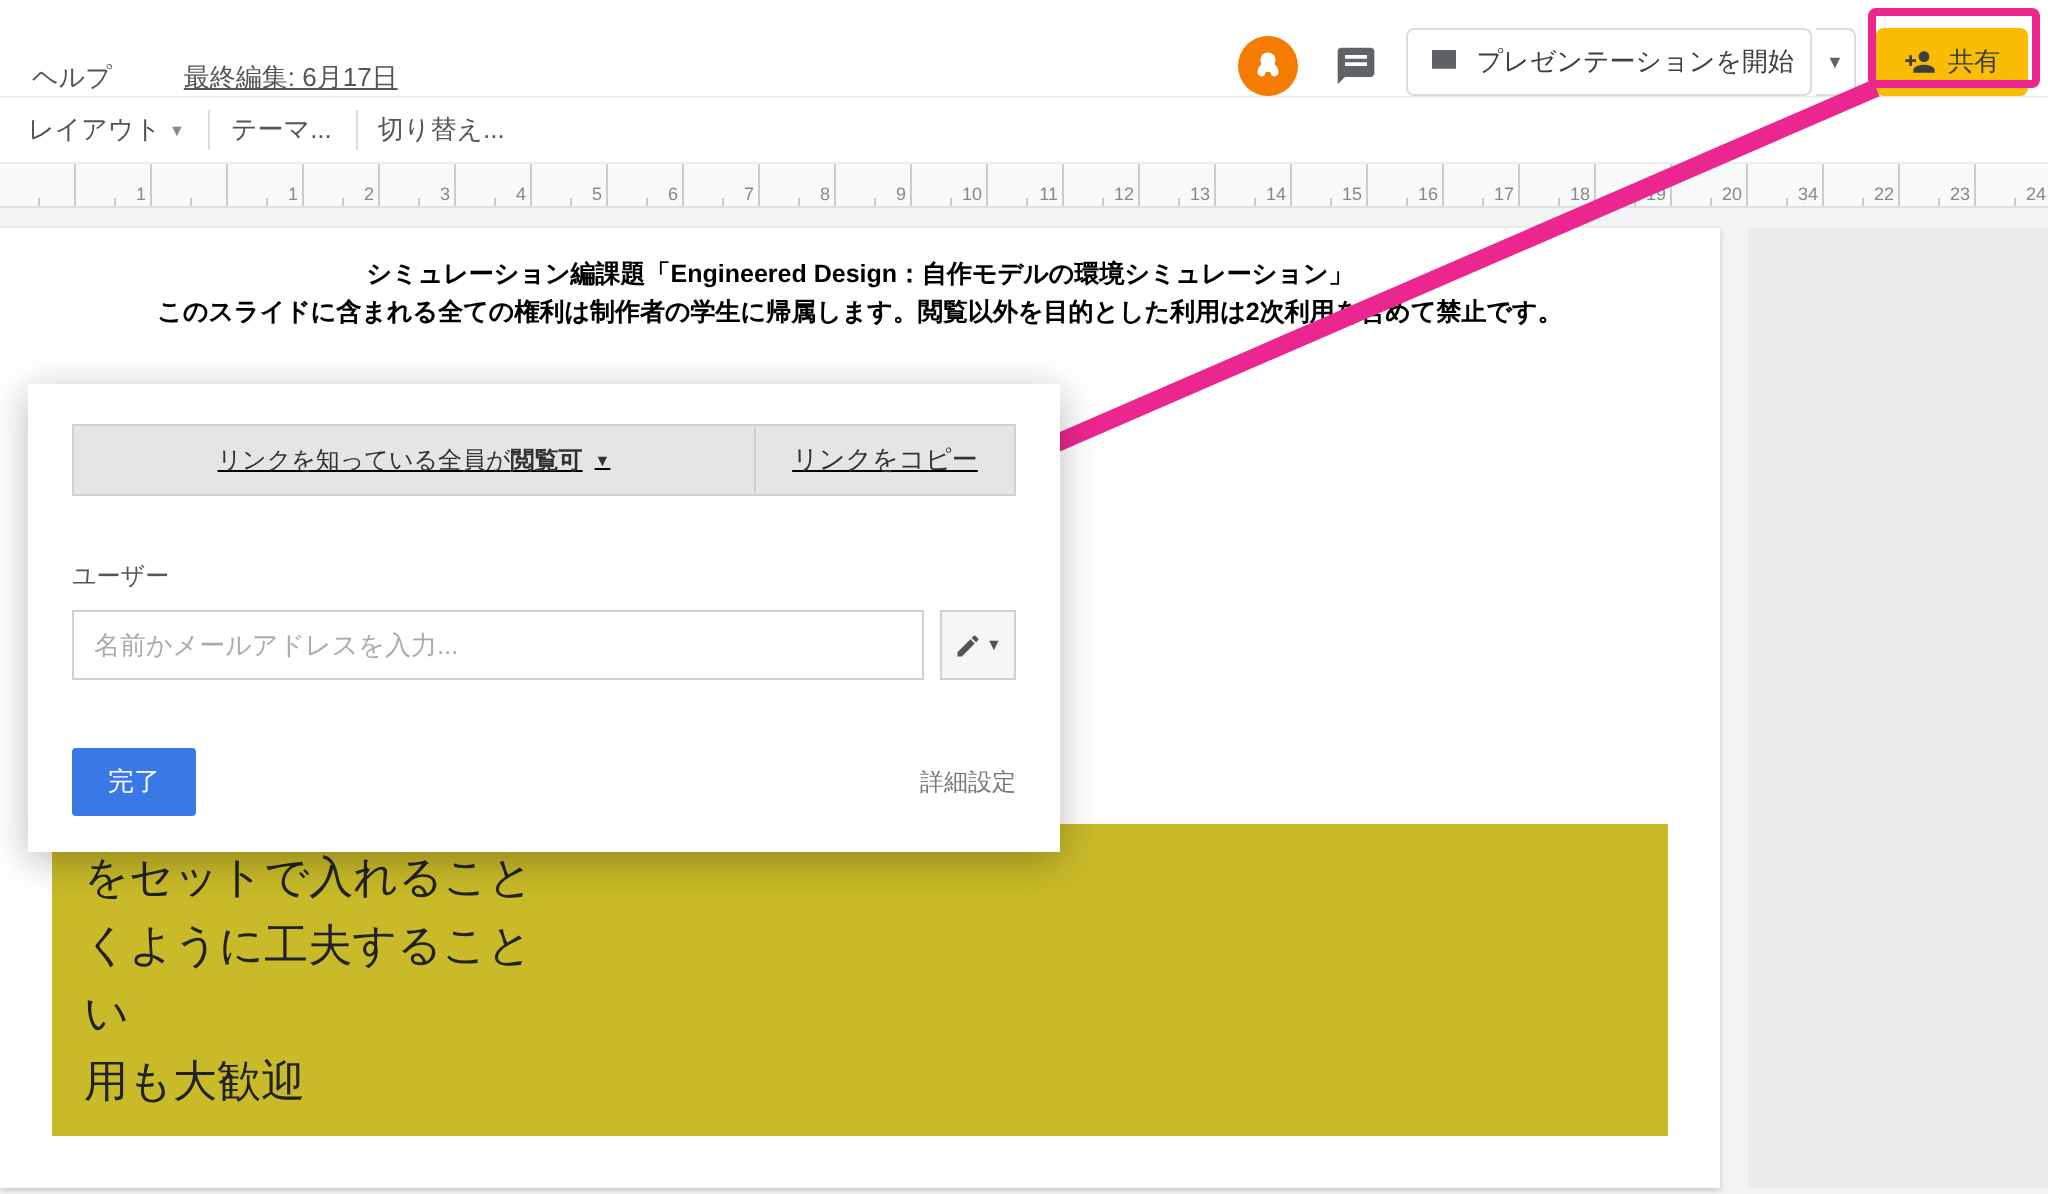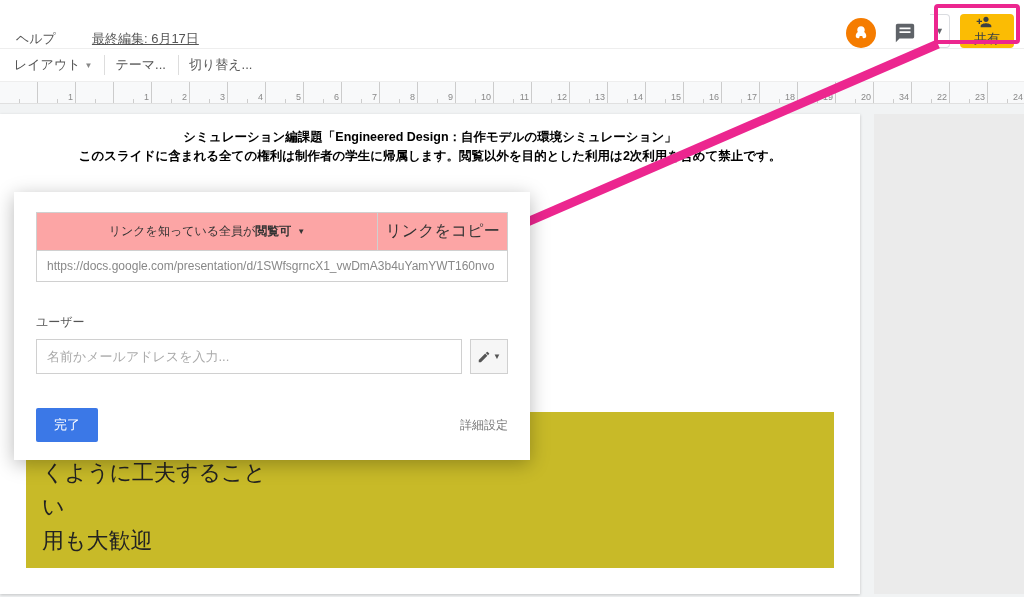--- a/index.html
+++ b/index.html
@@ -9,21 +9,21 @@
     .topbar { display:flex; align-items:flex-end; height:48px; padding:0 10px 0 16px; }
     .help { font-size:13px; color:#555; margin-right:18px; }
     .lastedit { font-size:13px; color:#555; text-decoration:underline;margin-left:18px; }
     .topbar-spacer { flex:1; }
     .avatar { width:30px; height:30px; border-radius:50%; background:#f57c00; display:flex; align-items:center; justify-content:center; margin-right:14px; }
     .avatar svg { width:18px; height:18px; fill:#fff; }
     .comments-ic { width:30px; height:30px; display:flex; align-items:center; justify-content:center; margin-right:10px; fill:#5f6368; }
     .present-btn { border:1px solid #dadce0; background:#fff; border-radius:4px; height:34px; padding:0 8px 0 10px; display:flex; align-items:center; font-size:13px; color:#3c4043; margin-right:2px; }
     .present-btn .play { margin-right:8px; display:flex; align-items:center; }
     .present-dd { border:1px solid #dadce0; border-left:none; background:#fff; border-radius:0 4px 4px 0; height:34px; width:20px; display:flex; align-items:center; justify-content:center; margin-right:10px; }
-    .share-btn { background:#fbbc04; border:none; height:34px; padding:0 14px; display:flex; align-items:center; font-size:13px; color:#3c4043; border-radius:4px;flex-direction:column; }
+    .share-btn { background:#fbbc04; border:none; height:34px; padding:0 14px; display:flex; align-items:center; font-size:13px; color:#3c4043; border-radius:4px; }
     .share-btn .ic { margin-right:6px; display:flex; }
     .share-highlight { position:absolute; top:4px; right:4px; width:86px; height:40px; border:4px solid #ec268f; border-radius:4px; pointer-events:none; }
 
     
     .toolbar { height:34px; border-top:1px solid #eee; border-bottom:1px solid #eee; display:flex; align-items:center; padding-left:8px; font-size:13px; color:#555; }
     .tb-item { padding:2px 6px; margin-right:2px; display:flex; align-items:center; }
     .tb-sep { width:1px; height:20px; background:#ddd; margin:0 4px; }
     .dd-tri { margin-left:4px; font-size:8px; color:#888; }
 
     
@@ -42,25 +42,25 @@
 
     
     .arrow-svg { position:absolute; left:0; top:0; width:1024px; height:597px; pointer-events:none; z-index:50; }
     .dialog { position:absolute; left:14px; top:192px; width:516px; background:#fff; box-shadow:0 4px 18px rgba(0,0,0,0.28); z-index:60; padding:20px 22px 18px; }
     .dlg-head { display:flex; align-items:center; margin-bottom:18px; }
     .dlg-title { font-size:17px; color:#222; flex:1; }
     .dlg-linkget { font-size:12px; color:#555; margin-right:6px; }
     .green-dot { width:18px; height:18px; border-radius:50%; background:#4caf50; display:inline-block; }
     .link-on { font-size:12px; color:#555; margin-bottom:8px; }
     .link-on a { color:#1a73e8; text-decoration:none; margin-left:6px; }
-    .perm-row { display:flex; border:1px solid #d0d0d0; background:#fca5a5; }
+    .perm-row { display:flex; border:1px solid #d0d0d0; background:#e5e5e5;text-decoration:underline; }
     .perm-dd { flex:1; padding:8px 10px; font-size:12px; color:#333; display:flex; align-items:center; justify-content:center;}
     .perm-dd .bold { font-weight:700; }
     .perm-dd .tri { margin-left:6px; font-size:8px; }
-    .copy-btn { width:130px; border-left:1px solid #d0d0d0; padding:8px 0; font-size:16px; color:#333; text-align:center;}
+    .copy-btn { width:130px; border-left:1px solid #d0d0d0; padding:8px 0; font-size:13px; color:#333; text-align:center;}
     .url-box { border:1px solid #d0d0d0; border-top:none; padding:8px 10px; font-size:12px; color:#888; white-space:nowrap; overflow:hidden;}
     .users-lbl { margin-top:32px; font-size:12px; color:#555; margin-bottom:8px;}
     .user-row { display:flex; gap:8px; }
     .user-input { flex:1; border:1px solid #d0d0d0; padding:9px 10px; font-size:13px; color:#333; }
     .user-input::placeholder { color:#aaa; }
     .pencil-btn { width:38px; border:1px solid #d0d0d0; background:#f6f6f6; display:flex; align-items:center; justify-content:center;}
     .dlg-foot { display:flex; align-items:center; margin-top:34px;}
     .done-btn { background:#3b78e7; color:#fff; border:none; padding:8px 18px; font-size:13px; border-radius:2px;}
     .adv { margin-left:auto; font-size:12px; color:#777; }
   </style>
@@ -74,20 +74,30 @@
   <div class="avatar">
     <svg viewBox="0 0 24 24">
         <path d="M12 3c-3 0-5 2-5 5 0 1 .3 2 .8 2.7C6 12 5 14 5 16c0 2 1.5 3 3 3 1 0 2-.5 2-2 0-1 1-1 2-1s2 0 2 1c0 1.5 1 2 2 2 1.5 0 3-1 3-3 0-2-1-4-2.8-5.3.5-.7.8-1.7.8-2.7 0-3-2-5-5-5z"></path>
       </svg>
   </div>
   <div class="comments-ic">
     <svg width="22" height="22" viewBox="0 0 24 24">
         <path d="M20 2H4c-1.1 0-2 .9-2 2v18l4-4h14c1.1 0 2-.9 2-2V4c0-1.1-.9-2-2-2zm-2 10H6v-2h12v2zm0-4H6V6h12v2z"></path>
       </svg>
   </div>
+  <button class="present-btn">
+    <span class="play">
+      <svg width="16" height="16" viewBox="0 0 24 24" fill="#5f6368">
+          <path d="M4 4h16v12H4zM10 8l5 3-5 3z" fill="#5f6368"></path>
+          <path d="M4 4h16v12H4z" fill="none" stroke="#5f6368" stroke-width="2"></path>
+          <path d="M10 8l5 3-5 3z" fill="#5f6368"></path>
+        </svg>
+    </span>
+    <span>プレゼンテーションを開始</span>
+  </button>
   <button class="present-dd">
     <span style="font-size:9px;color:#5f6368">▼</span>
   </button>
   <button class="share-btn">
     <span class="ic">
       <svg width="16" height="16" viewBox="0 0 24 24" fill="#3c4043">
           <path d="M15 12c2.2 0 4-1.8 4-4s-1.8-4-4-4-4 1.8-4 4 1.8 4 4 4zm-9-2V7H4v3H1v2h3v3h2v-3h3v-2H6zm9 4c-2.7 0-8 1.3-8 4v2h16v-2c0-2.7-5.3-4-8-4z"></path>
         </svg>
     </span>
     <span>共有</span>
@@ -170,21 +180,20 @@
 
 <div class="dialog">
   <div class="perm-row">
     <div class="perm-dd">
       <span>リンクを知っている全員が</span>
         <span class="bold">閲覧可</span>
         <span class="tri">▼</span>
     </div>
     <div class="copy-btn">リンクをコピー</div>
   </div>
-  <div class="url-box">https://docs.google.com/presentation/d/1SWfsgrncX1_vwDmA3b4uYamYWT160nvo</div>
 
   <div class="users-lbl">ユーザー</div>
   <div class="user-row">
     <input class="user-input" placeholder="名前かメールアドレスを入力..." style="">
     <button class="pencil-btn">
       <svg width="14" height="14" viewBox="0 0 24 24" fill="#555">
           <path d="M3 17.25V21h3.75L17.81 9.94l-3.75-3.75L3 17.25zM20.71 7.04a1 1 0 0 0 0-1.41l-2.34-2.34a1 1 0 0 0-1.41 0l-1.83 1.83 3.75 3.75 1.83-1.83z"></path>
         </svg>
       <span style="font-size:8px;margin-left:2px;color:#555">▼</span>
     </button>

